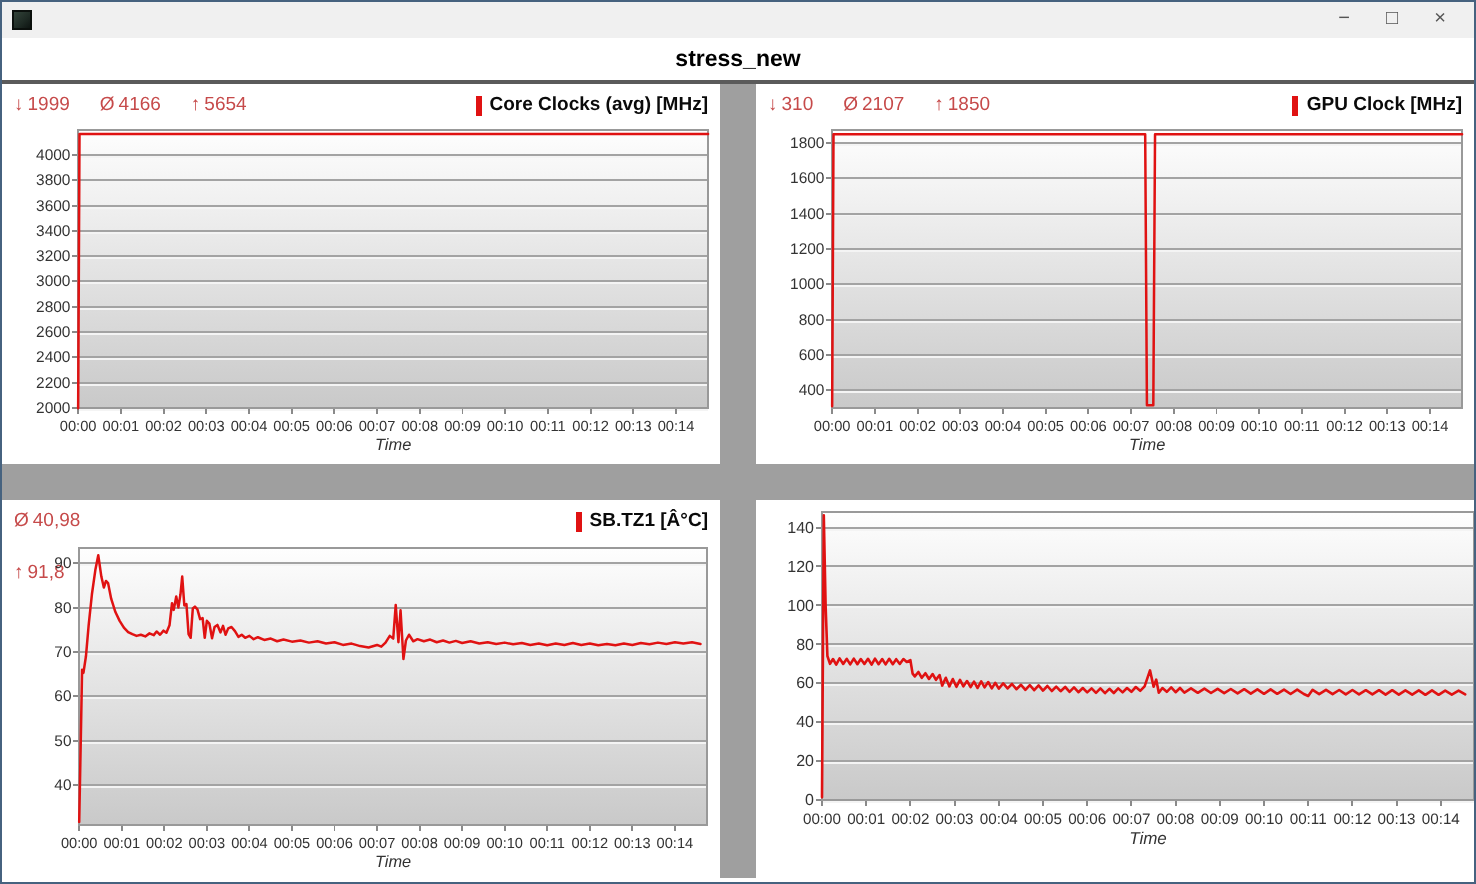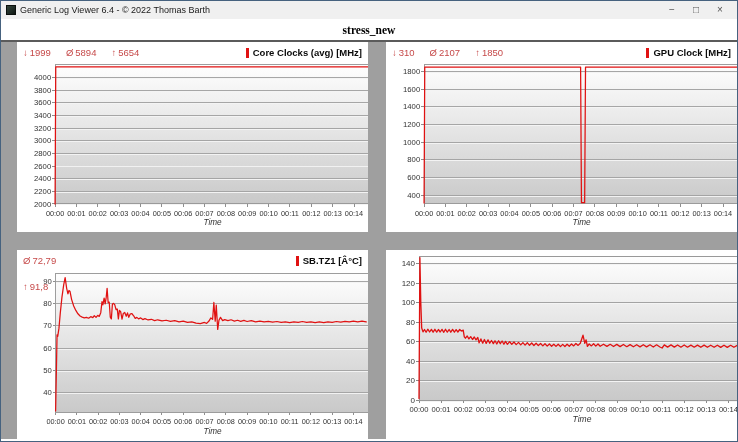--- a/index.html
+++ b/index.html
@@ -20,27 +20,27 @@
     width:10px; height:10px; margin-right:4px; flex:0 0 auto;
     background:linear-gradient(135deg,#33443a 0%,#1e2a24 60%,#0e1512 100%);
     border:1px solid #0b100d;
   }
   .controls { margin-left:auto; display:flex; }
   .ctrl { width:24px; text-align:center; font-size:10px; color:#555; line-height:18px; cursor:default; }
   
   .fileheader {
     height:23px; background:#ffffff; border-bottom:2px solid #5b5b5b;
     display:flex; align-items:center; justify-content:center;
-    font-weight:bold; font-size:11.5px; color:#000;font-family:Liberation Serif, serif;
+    font-weight:bold; font-size:11.5px; color:#000;
   }
   
   .chartgrid {
     display:grid; height:397px;
     grid-template-columns:1fr 1fr; grid-template-rows:1fr 1fr;
-    gap:18px; background:#9f9f9f;padding-left:16px;
+    gap:18px; background:#9f9f9f;
   }
   .panel { background:#ffffff; padding:2px 3px; display:flex; flex-direction:column; overflow:hidden; }
   .panel-head { display:flex; align-items:center; justify-content:space-between; height:18px; padding:0 3px; }
   .stats { display:flex; gap:15px; font-size:9.5px; color:#c64a4a; white-space:nowrap; }
   .stat .sym { margin-right:2px; }
   .legend { display:flex; align-items:flex-end; gap:4px; }
   .legend-bar { width:3px; height:10px; background:#e01212; display:inline-block; }
   .legend-title { font-weight:bold; font-size:9.5px; color:#0a0a0a; }
   svg.chart { display:block; }
   .gridline { stroke:#a3a3a3; stroke-width:1; shape-rendering:crispEdges; }
@@ -49,39 +49,38 @@
   .tick { stroke:#8a8a8a; stroke-width:1; shape-rendering:crispEdges; }
   .ylab { font-size:8px; fill:#333; text-anchor:end; font-family:"Liberation Sans",sans-serif; }
   .xlab { font-size:7.6px; fill:#333; text-anchor:middle; font-family:"Liberation Sans",sans-serif; }
   .timelab { font-size:8.5px; fill:#333; text-anchor:middle; font-style:italic; font-family:"Liberation Sans",sans-serif; }
 </style>
 </head>
 <body>
 
 <div class="titlebar">
   <span class="app-icon"></span>
-  <span>Generic Log Viewer 6.4 - © 2022 Thomas Barth</span>
   <span class="controls">
     <span class="ctrl">−</span>
     <span class="ctrl">□</span>
     <span class="ctrl">×</span>
   </span>
 </div>
 
 <div class="fileheader">
   <span>stress_new</span>
 </div>
 
 <div class="chartgrid">
 
   <section class="panel">
     <div class="panel-head">
       <div class="stats" style="color: rgb(198, 74, 74);">
         <span class="stat"><span class="sym">↓</span><span>1999</span></span>
-        <span class="stat"><span class="sym">Ø</span><span>5894</span></span>
+        <span class="stat"><span class="sym">Ø</span><span>4166</span></span>
         <span class="stat"><span class="sym">↑</span><span>5654</span></span>
       </div>
       <div class="legend">
         <span class="legend-bar" style="background: rgb(224, 18, 18);"></span>
         <span class="legend-title">Core Clocks (avg) [MHz]</span>
       </div>
     </div>
     <svg class="chart" width="360" height="174" viewBox="0 0 360 174">
         <defs>
           <linearGradient id="bg0" x1="0" y1="0" x2="0" y2="1">
@@ -255,21 +254,21 @@
         <rect class="frame" x="30" y="4" width="326" height="144"></rect>
         <polyline points="30.0,147.1 30.7,6.3 192.0,6.3 192.9,146.6 196.2,146.6 197.1,6.3 356.0,6.3" fill="none" stroke="#e01212" stroke-width="1.3" stroke-linejoin="round" stroke-linecap="round"></polyline>
         <text class="timelab" x="193" y="170">Time</text>
       </svg>
   </section>
 
   <section class="panel">
     <div class="panel-head">
       <div class="stats" style="color: rgb(198, 74, 74); flex-direction: column;">
         <span class="stat"><span class="sym">↓</span><span>31,7</span></span>
-        <span class="stat"><span class="sym">Ø</span><span>72,79</span></span>
+        <span class="stat"><span class="sym">Ø</span><span>40,98</span></span>
         <span class="stat"><span class="sym">↑</span><span>91,8</span></span>
       </div>
       <div class="legend">
         <span class="legend-bar" style="background: rgb(224, 18, 18);"></span>
         <span class="legend-title">SB.TZ1 [Â°C]</span>
       </div>
     </div>
     <svg class="chart" width="360" height="174" viewBox="0 0 360 174">
         <defs>
           <linearGradient id="bg2" x1="0" y1="0" x2="0" y2="1">

